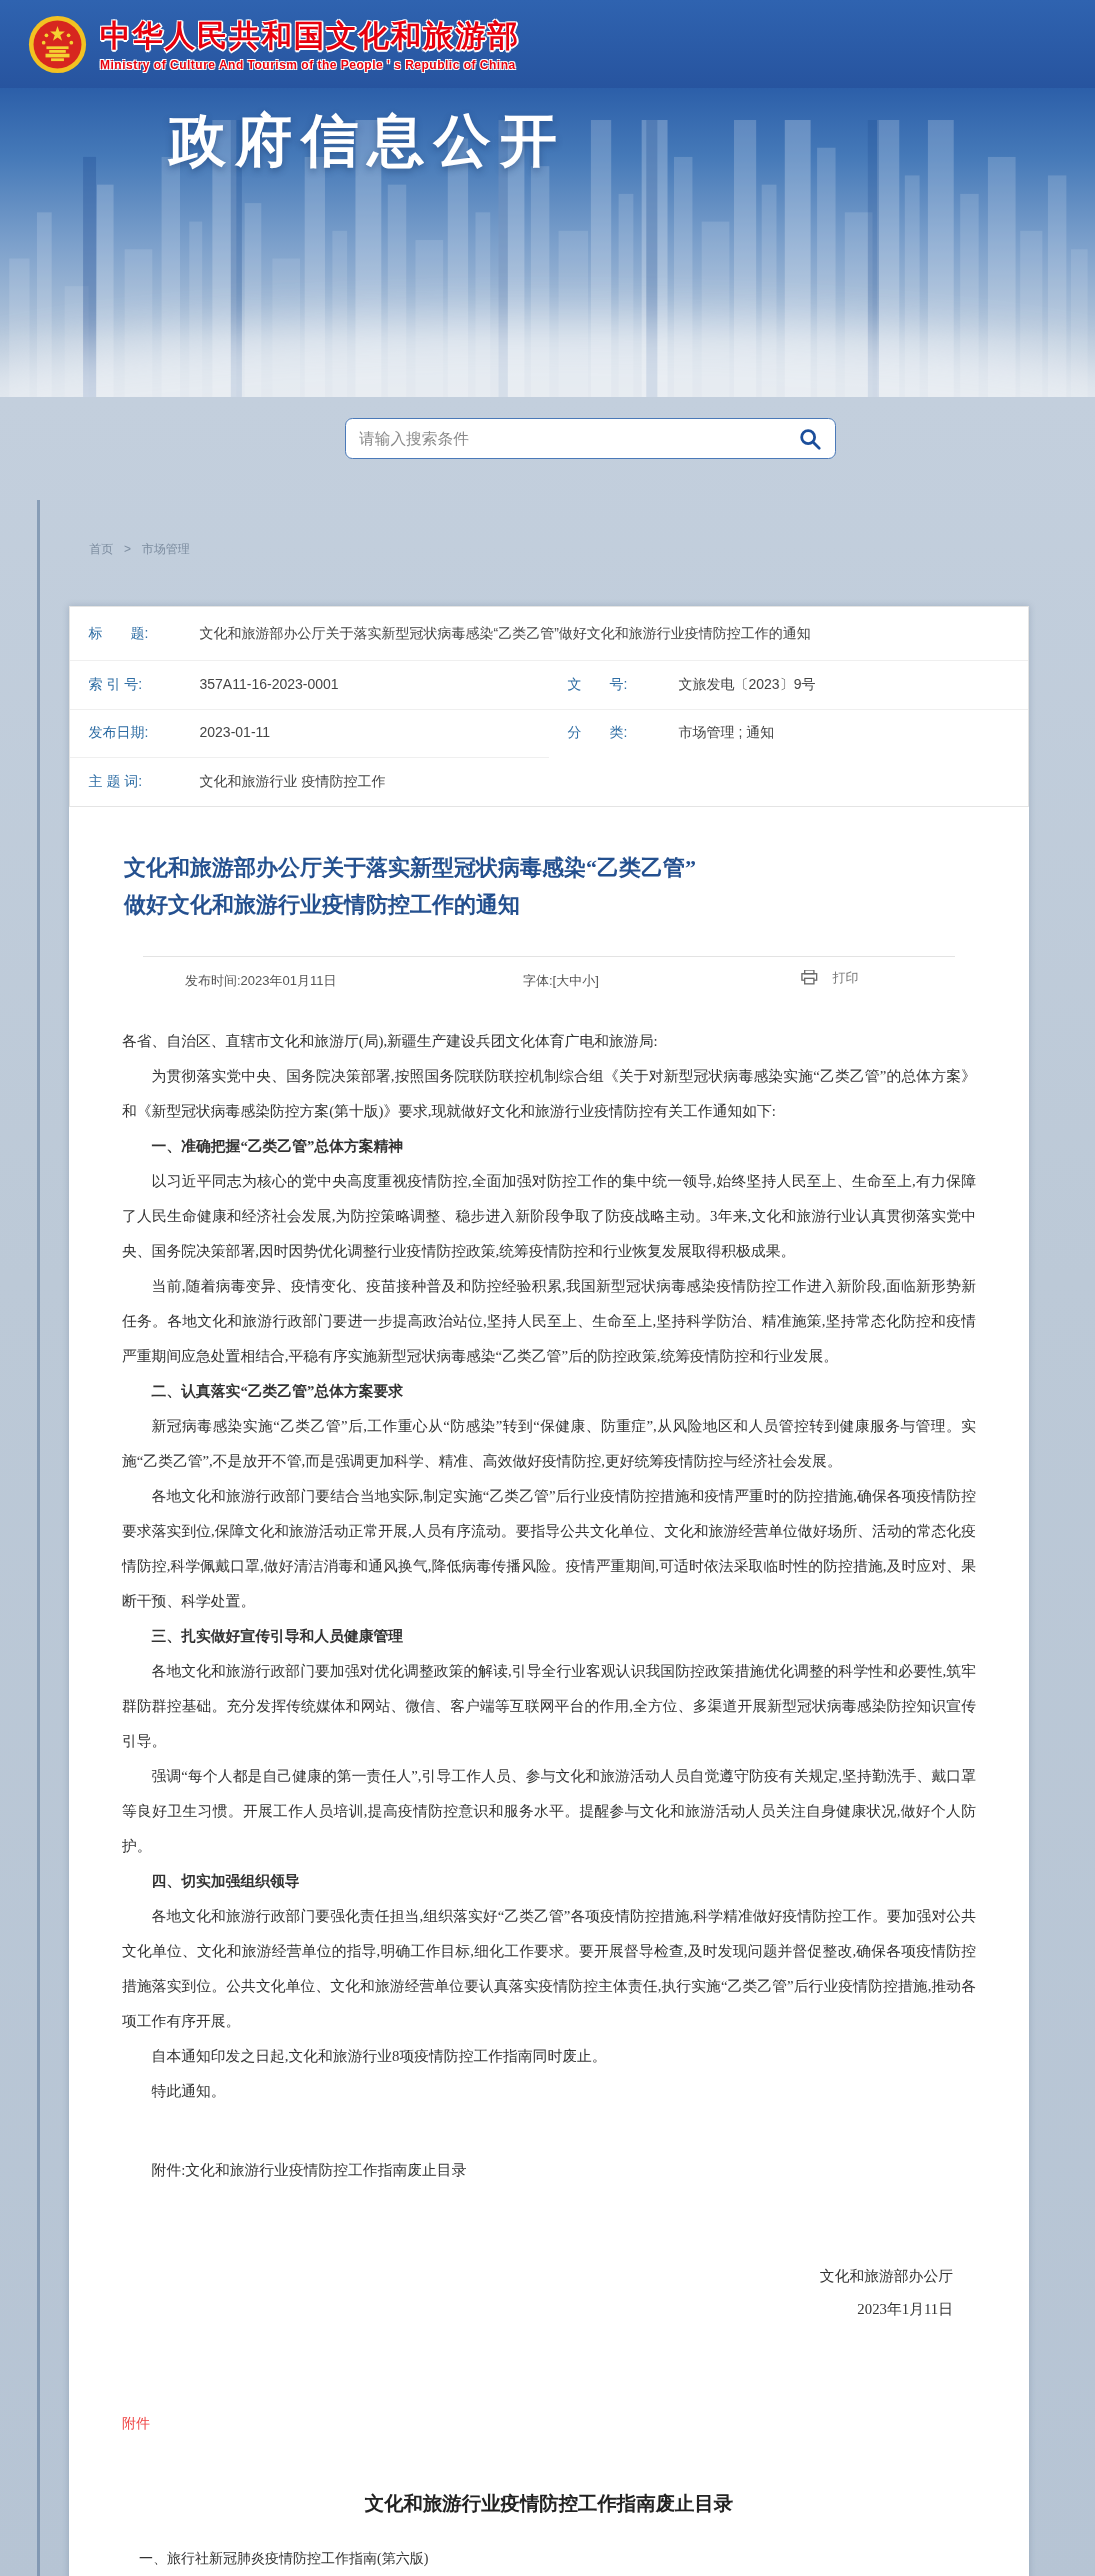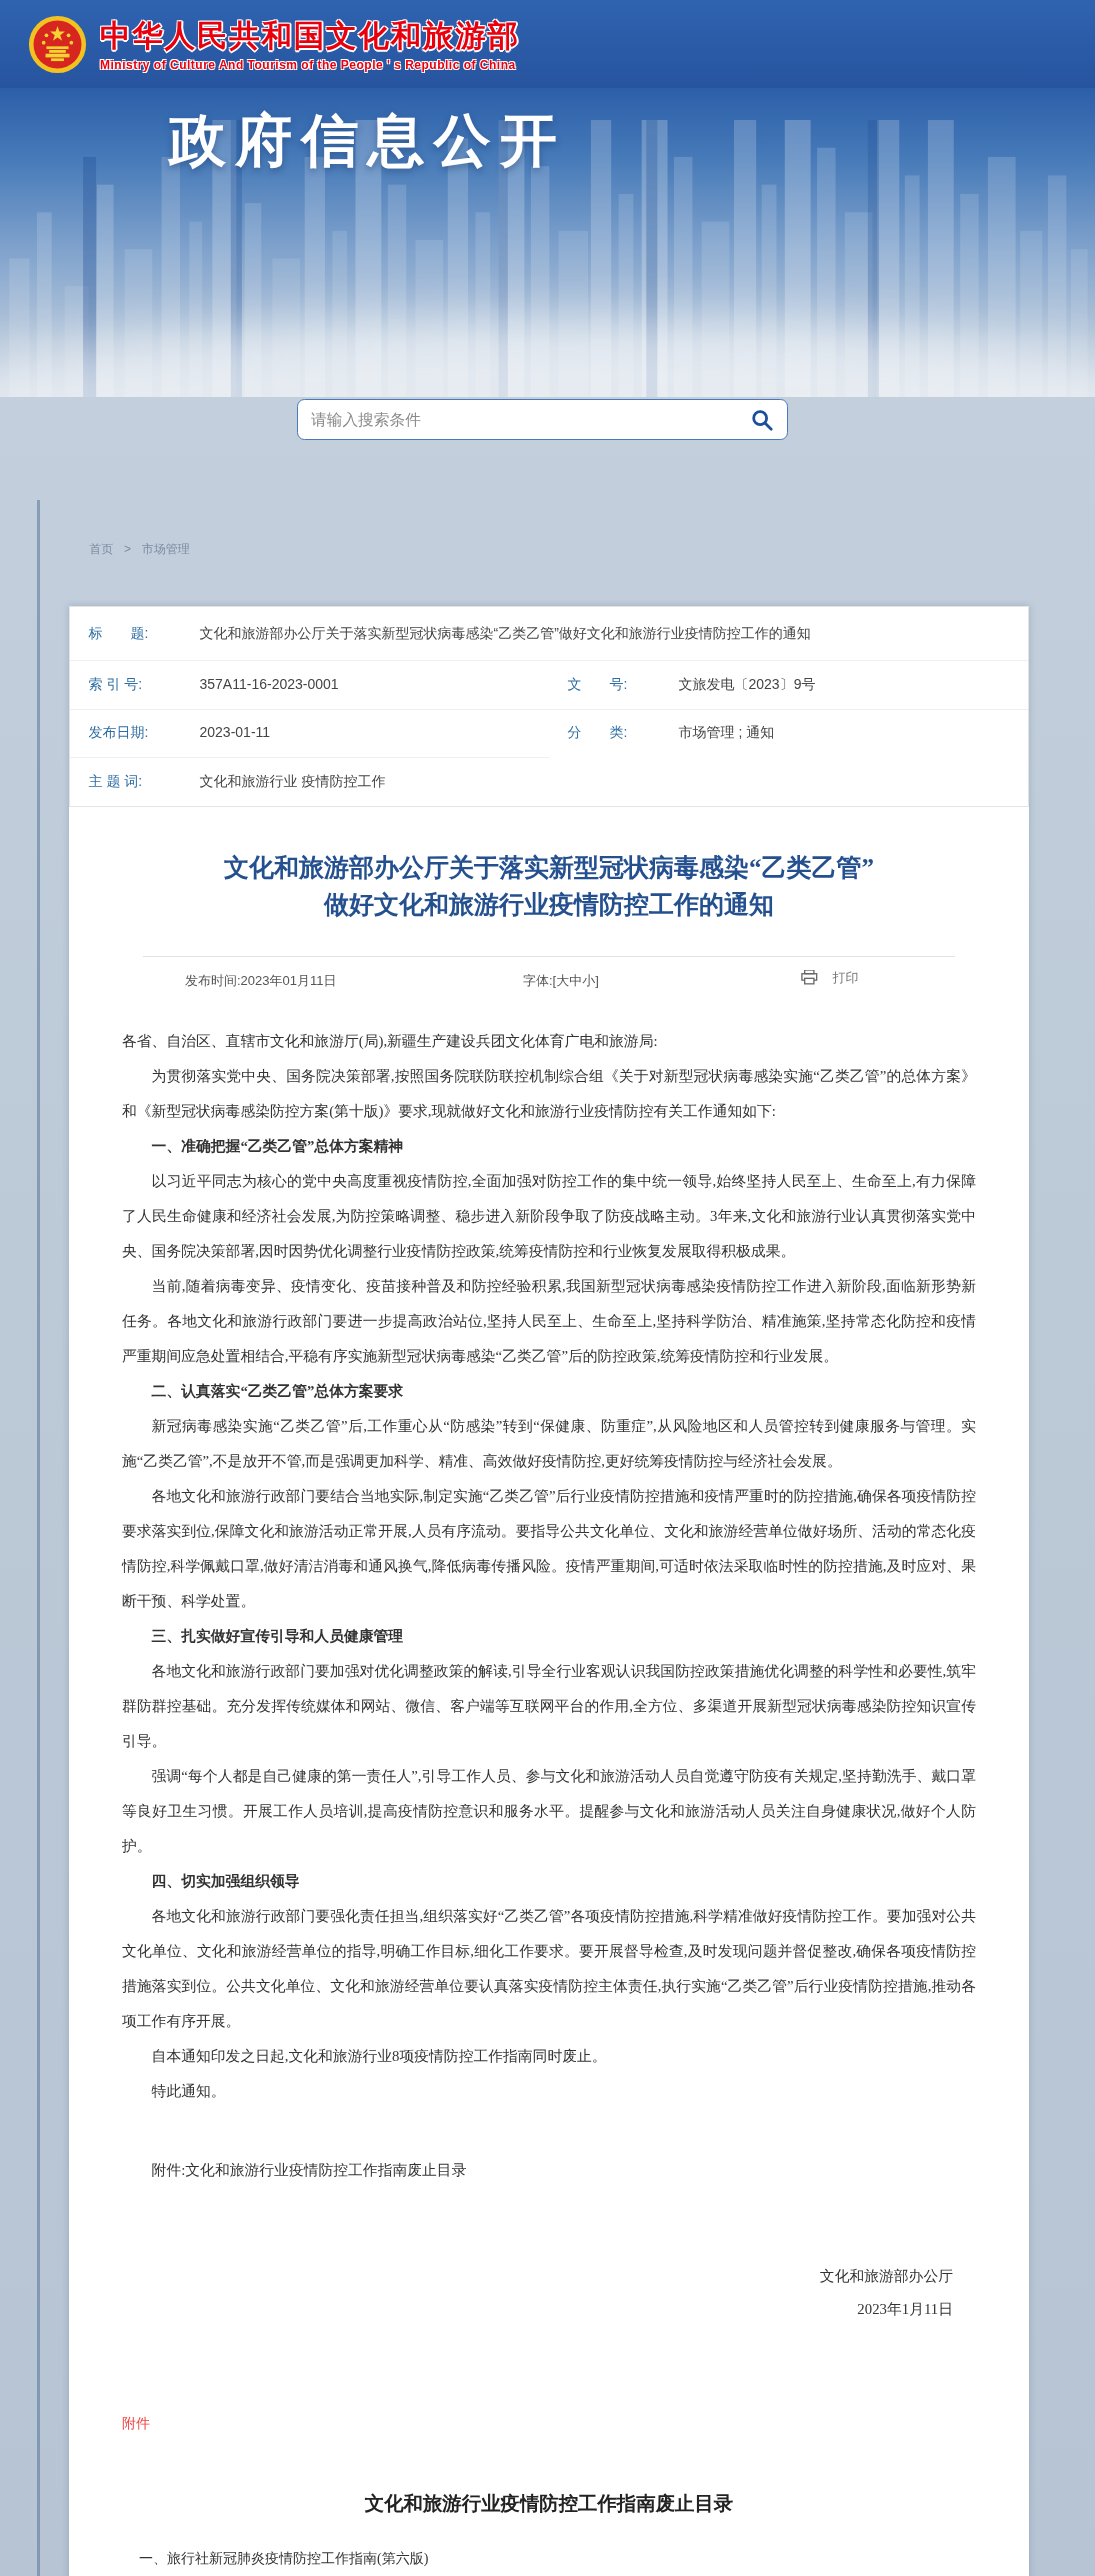--- a/index.html
+++ b/index.html
@@ -36,21 +36,21 @@
   .banner svg.skyline { position:absolute; left:0; bottom:0; }
   .banner-title {
     position:absolute; top:14.8px; left:169px; margin:0;
     color:#fff; font-size:57px; font-weight:bold; letter-spacing:9.2px;
     text-shadow:0 2.8px 7.4px rgba(25,55,105,0.45);
   }
 
   
   .lower-page { background:linear-gradient(180deg,#c3cfdd 0%, #bcc9d7 40%, #b6c4d4 100%); padding-bottom:0; }
 
-  .search-section { padding-top:2px; height:103px; }
+  .search-section { padding-top:21px; height:103px;margin-left:48px; }
   .search-box {
     width:491px; height:41px; margin:0 auto 0 297px;
     background:#fff; border:1.8px solid #4a79b8; border-radius:7.4px;
     display:flex; align-items:center; padding:0 11px;
   }
   .search-box input {
     flex:1; border:none; outline:none; font-size:15.7px; color:#333;
     font-family:"Liberation Sans",sans-serif; background:transparent;
   }
   .search-box input::placeholder { color:#8a8a8a; }
@@ -73,21 +73,21 @@
 
   .meta-table { border:0.9px solid #e4e4e4; font-size:14px; }
   .meta-row.title-row { display:flex; padding:17.5px 13px 17.5px 18.5px; border-bottom:0.9px solid #efefef; }
   .meta-label { color:#2e6da4; width:111px; flex:none; white-space:pre; }
   .meta-value { color:#444; }
   .meta-grid { display:grid; grid-template-columns:1fr 1fr; }
   .meta-cell { display:flex; padding:14.8px 9.2px 14.8px 18.5px; border-bottom:0.9px solid #efefef; }
   .meta-grid .meta-cell:nth-last-child(-n+2) { border-bottom:none; }
 
   .doc-title {
-    text-align:center; color:#24508f; font-size:25px; line-height:37px;
+    color:#24508f; font-size:22px; line-height:37px;
     margin:42px 55px 4px; font-weight:bold;
     font-family:"Liberation Serif", serif;
   }
 
   .info-bar { position:relative; height:44px; border-top:0.9px solid #e3e3e3; margin:33px 74px 0; font-size:13px; color:#555; }
   .pub-time { position:absolute; left:42px; top:15.7px; }
   .font-size-ctrl { position:absolute; left:380px; top:15.7px; cursor:pointer; }
   .print-ctrl { position:absolute; left:658px; top:12px; display:flex; align-items:center; gap:15px; color:#777; cursor:pointer; }
 
   .doc-body {

